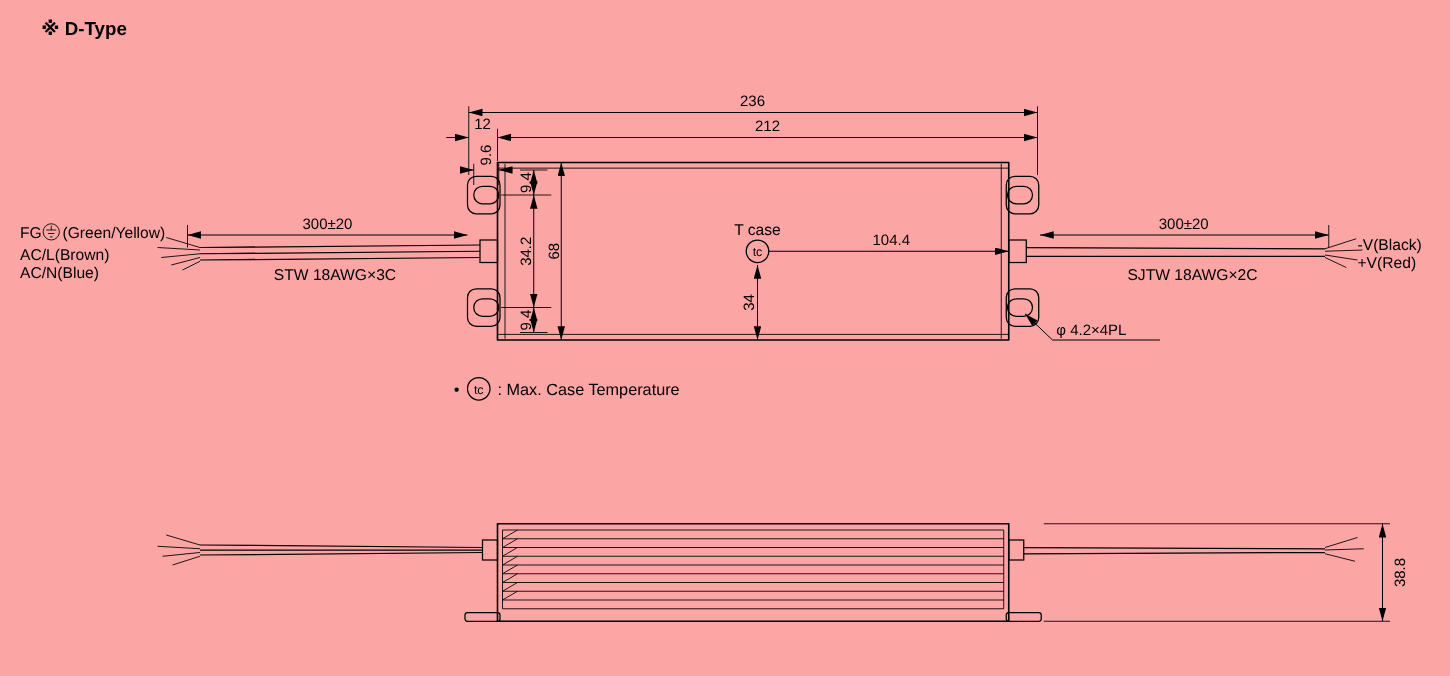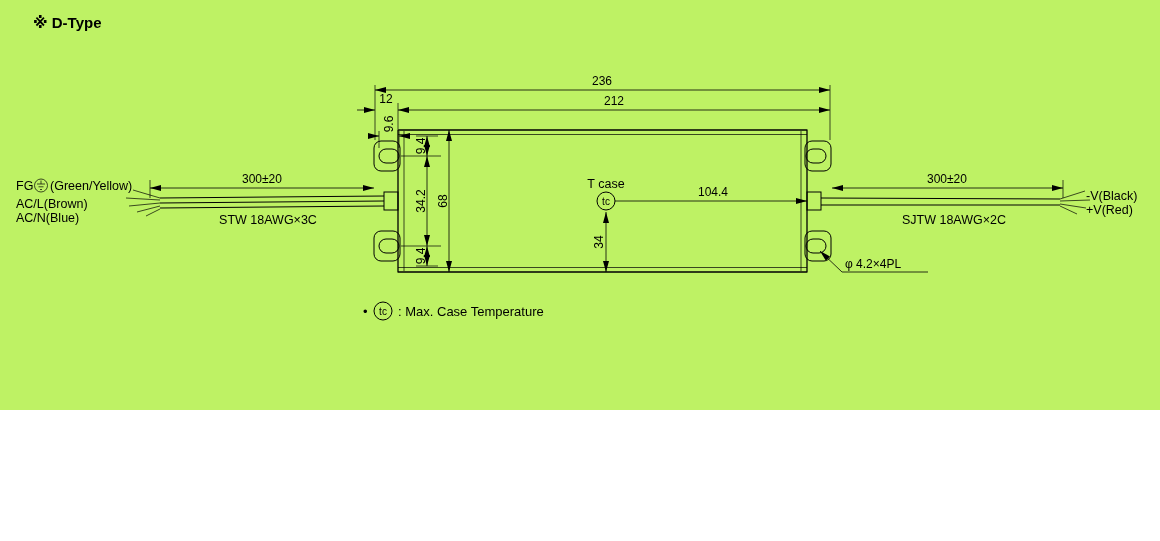--- a/index.html
+++ b/index.html
@@ -1,16 +1,16 @@
 <!DOCTYPE html>
 <html><head>
 <meta charset="utf-8">
 <style>
   html,body{margin:0;padding:0;background:#ffffff;}
-  #stage{position:relative;width:1160px;height:410px;background:#bef264;overflow:hidden;}
+  #stage{position:relative;width:1160px;height:541px;background:#fca5a5;overflow:hidden;}
   svg{display:block;}
   .ol{fill:none;stroke:#000;stroke-width:1.3;stroke-linejoin:round;}
   .md{fill:none;stroke:#000;stroke-width:1;}
   .tn{fill:none;stroke:#000;stroke-width:0.7;}
   .dm{fill:none;stroke:#000;stroke-width:0.8;}
   text{font-family:"Liberation Sans","DejaVu Sans",sans-serif;font-size:12.5px;fill:#000;}
   .sm{font-size:12px;}
   .tcsym{font-size:10px;}
   .note{font-size:13px;}
   .ttl{font-size:15px;font-weight:bold;}

